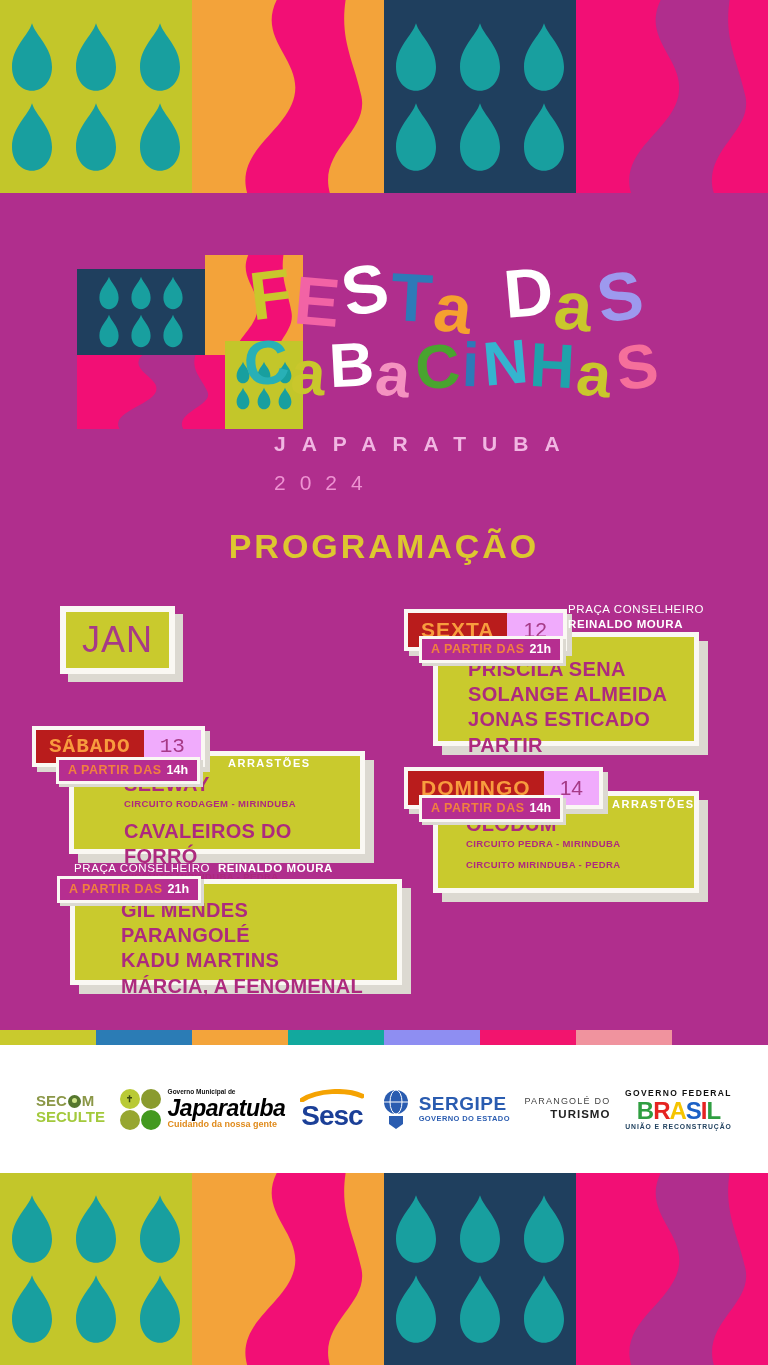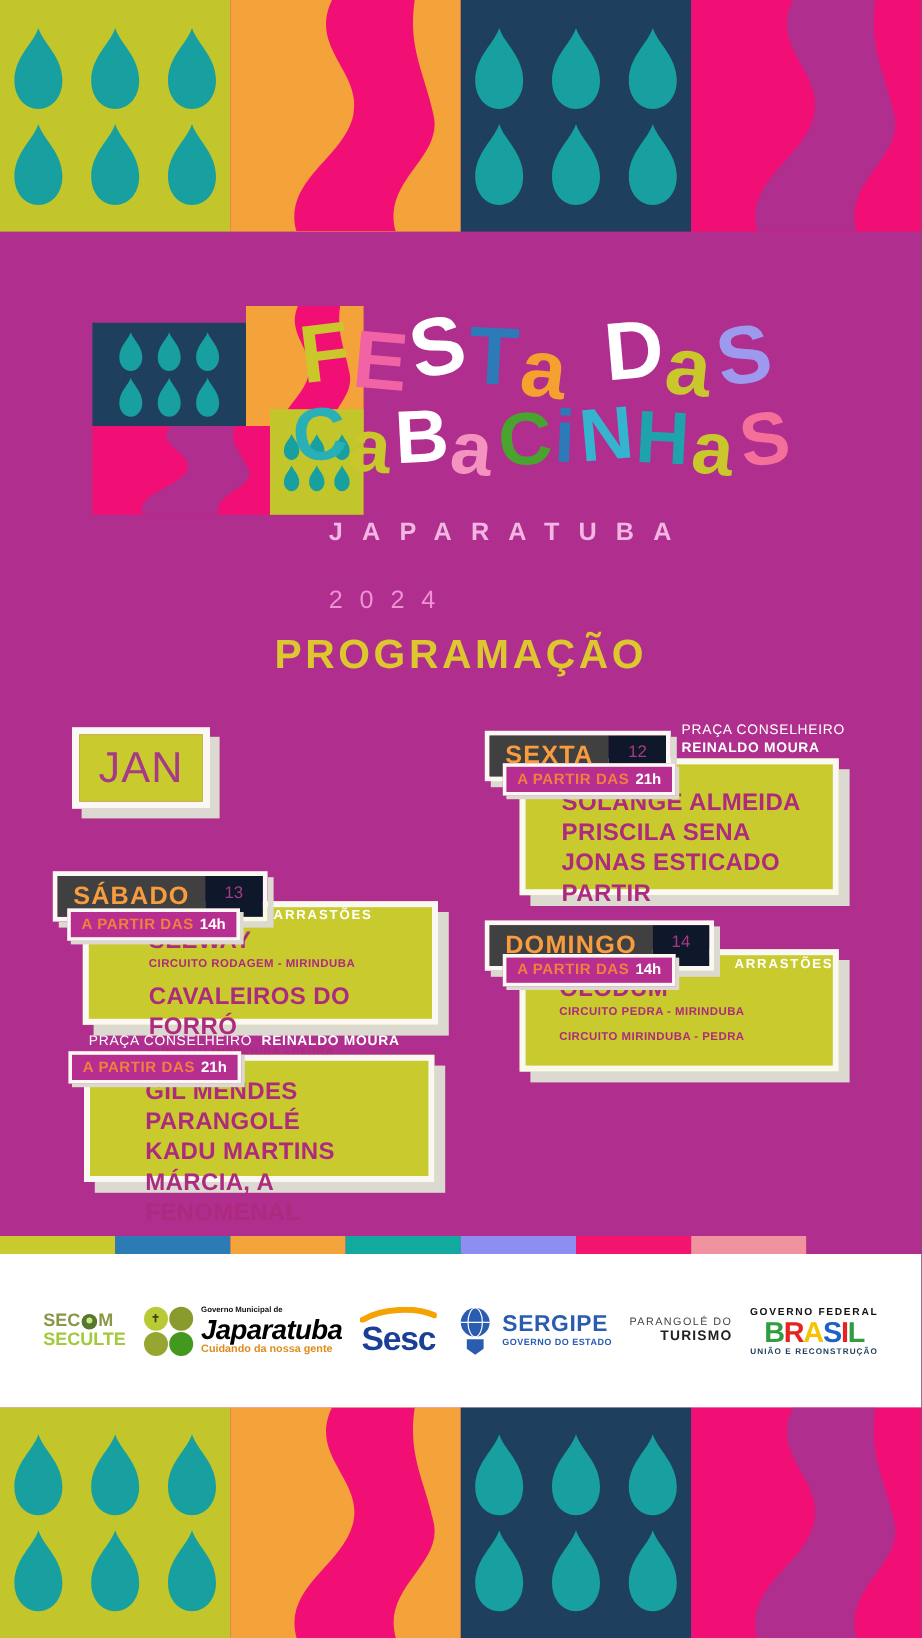--- a/index.html
+++ b/index.html
@@ -50,40 +50,40 @@
   .l2 .tl:nth-child(3){transform:rotate(-3deg) translateY(2px);}
   .l2 .tl:nth-child(4){transform:rotate(6deg) translateY(12px);}
   .l2 .tl:nth-child(5){transform:rotate(-4deg) translateY(4px);}
   .l2 .tl:nth-child(6){transform:rotate(2deg) translateY(2px);}
   .l2 .tl:nth-child(7){transform:rotate(-5deg);}
   .l2 .tl:nth-child(8){transform:rotate(3deg) translateY(3px);}
   .l2 .tl:nth-child(9){transform:rotate(6deg) translateY(12px);}
   .l2 .tl:nth-child(10){transform:rotate(-8deg) translateY(4px);}
   .subtitle{position:absolute;left:274px;top:432px;font-size:21px;font-weight:700;
             letter-spacing:16px;color:#f1b6e2;}
-  .year{position:absolute;left:274px;top:489px;font-size:21px;font-weight:400;
+  .year{position:absolute;left:274px;top:471px;font-size:21px;font-weight:400;
         letter-spacing:14px;color:#ee93d2;}
 
   .section-title{position:absolute;left:0;right:0;top:527px;text-align:center;
                  font-size:34px;font-weight:800;letter-spacing:3px;color:#ddc72f;}
 
   
   .datebox{position:absolute;left:60px;top:606px;display:flex;border:6px solid #faf8f3;
            box-shadow:8px 8px 0 #dcd9d1;z-index:3;}
   .datebox .cell1{background:#b62e90;color:#f89c3e;font-size:36px;font-weight:800;
                   padding:7px 26px;letter-spacing:2px;}
   .datebox .cell2{background:#c9ca2d;color:#a63a87;font-size:36px;font-weight:400;
                   padding:7px 16px;letter-spacing:1px;}
 
   
   .dayhdr{position:absolute;display:flex;border:4px solid #faf8f3;
           box-shadow:5px 5px 0 #dcd9d1;z-index:4;}
-  .dayhdr .d{background:#404040;color:#f89c3e;font-weight:800;font-size:21px;
+  .dayhdr .d{background:#b91c1c;color:#f89c3e;font-weight:800;font-size:21px;
              padding:5px 13px;letter-spacing:1px;}
-  .dayhdr .n{background:#0f172a;color:#a63a87;font-size:14px;font-weight:400;
+  .dayhdr .n{background:#f0abfc;color:#a63a87;font-size:21px;font-weight:400;
              padding:5px 16px;}
   .badge{position:absolute;display:flex;gap:5px;border:3px solid #faf8f3;background:#b62e90;
          padding:3px 9px 4px;font-size:12.5px;font-weight:800;z-index:5;
          box-shadow:3px 3px 0 #dcd9d1;}
   .badge .t1{color:#f1803f;letter-spacing:.5px;}
   .badge .t2{color:#ffffff;}
   .evbox{position:absolute;box-sizing:border-box;background:#c9ca2d;border:5px solid #faf8f3;
          box-shadow:9px 9px 0 #dcd9d1;color:#ad2a7e;z-index:2;}
   .ev-name{font-size:20px;font-weight:800;letter-spacing:.3px;line-height:1.26;}
   .ev-detail{font-size:9.5px;font-weight:700;letter-spacing:.4px;margin:1px 0 10px;}
@@ -287,27 +287,27 @@
   </div>
   <div class="venue" style="left:568px;top:602px;">
     <span>PRAÇA CONSELHEIRO</span><br>
     <b>REINALDO MOURA</b>
   </div>
   <div class="badge" style="left:419px;top:636px;">
     <span class="t1">A PARTIR DAS</span>
     <span class="t2">21h</span>
   </div>
   <div class="evbox" style="left:433px;top:632px;width:266px;height:114px;padding:20px 8px 0 30px;">
+    <div class="ev-name">PRISCILA SENA</div>
     <div class="ev-name">SOLANGE ALMEIDA</div>
-    <div class="ev-name">PRISCILA SENA</div>
     <div class="ev-name">JONAS ESTICADO</div>
     <div class="ev-name">PARTIR</div>
   </div>
 
-  <div class="dayhdr" style="left:44px;top:726px;">
+  <div class="dayhdr" style="left:32px;top:726px;font-family:Liberation Mono, monospace;">
     <div class="d">SÁBADO</div>
     <div class="n">13</div>
   </div>
   <div class="tag" style="left:228px;top:733px;">ARRASTÕES</div>
   <div class="badge" style="left:56px;top:757px;">
     <span class="t1">A PARTIR DAS</span>
     <span class="t2">14h</span>
   </div>
   <div class="evbox" style="left:69px;top:751px;width:296px;height:103px;padding:16px 8px 0 50px;">
     <div class="ev-name">SEEWAY</div>
@@ -317,21 +317,21 @@
   </div>
 
   <div class="venue" style="left:74px;top:861px;">
     <span>PRAÇA CONSELHEIRO</span>
     <b style="margin-left:4px;">REINALDO MOURA</b>
   </div>
   <div class="badge" style="left:57px;top:876px;">
     <span class="t1">A PARTIR DAS</span>
     <span class="t2">21h</span>
   </div>
-  <div class="evbox" style="left:70px;top:879px;width:292px;height:106px;padding:14px 8px 0 46px;">
+  <div class="evbox" style="left:70px;top:879px;width:332px;height:106px;padding:14px 8px 0 46px;">
     <div class="ev-name">GIL MENDES</div>
     <div class="ev-name">PARANGOLÉ</div>
     <div class="ev-name">KADU MARTINS</div>
     <div class="ev-name">MÁRCIA, A FENOMENAL</div>
   </div>
 
   <div class="dayhdr" style="left:404px;top:767px;">
     <div class="d">DOMINGO</div>
     <div class="n">14</div>
   </div>

